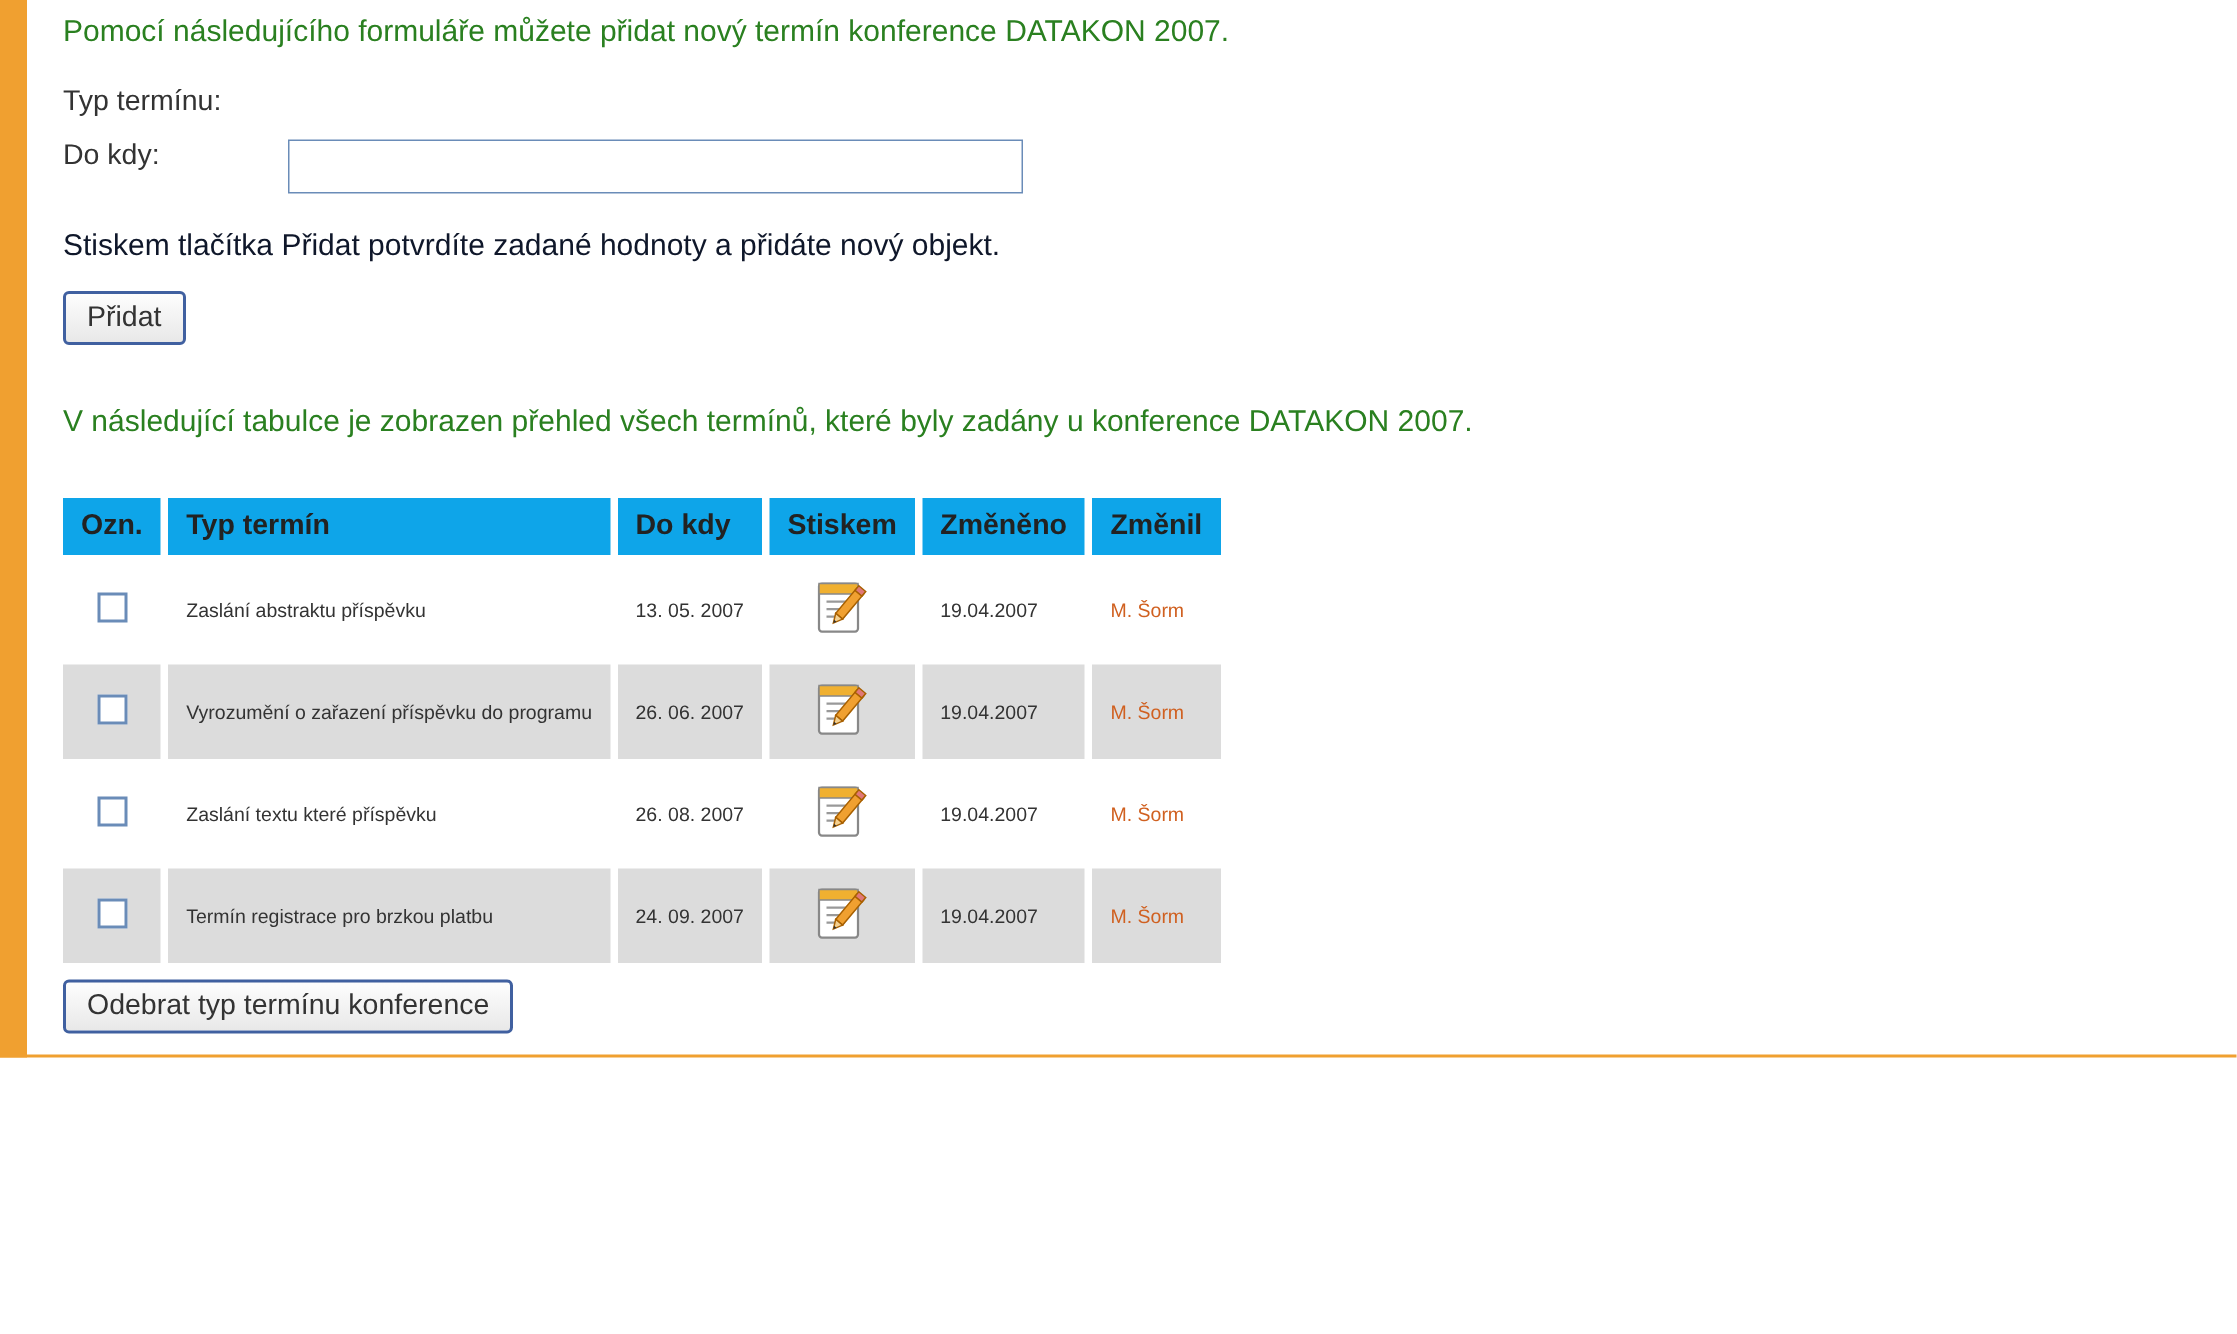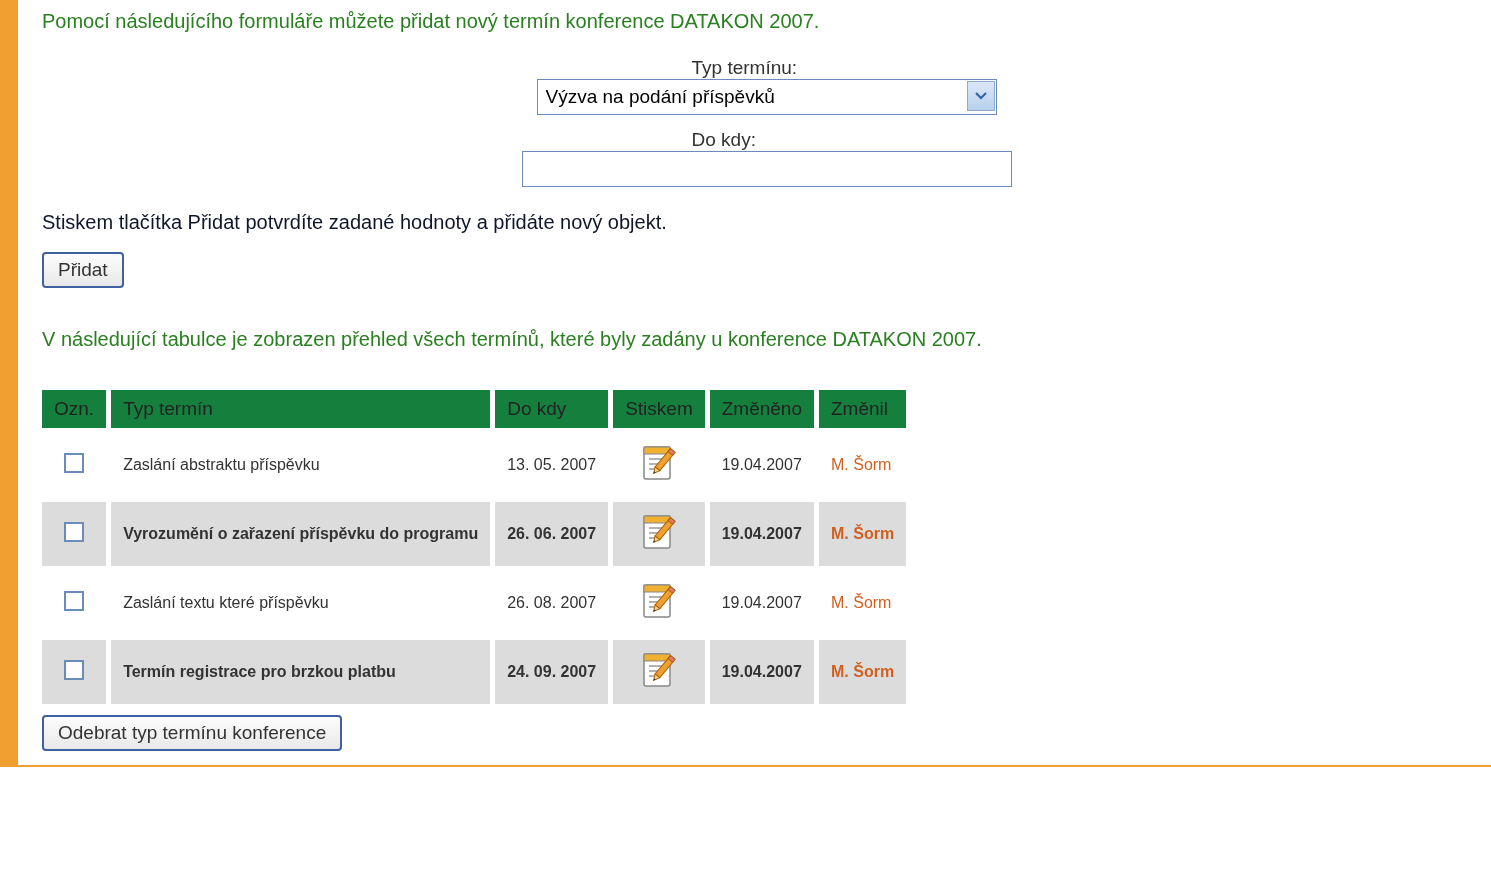--- a/index.html
+++ b/index.html
@@ -16,23 +16,22 @@
       padding: 0 0 14px 24px;
       width: 1491px;
     }
     .intro-text {
       color: #2a8020;
       margin: 10px 0 24px 0;
       font-size: 20px;
     }
     .form-row {
       display: flex;
-      align-items: center;
+      align-items: flex-start;
       margin-bottom: 14px;
-      flex-direction: column;
     }
     .form-label {
       color: #333;
       width: 150px;
       font-size: 19px;
     }
     .select-wrap {
       position: relative;
       display: inline-block;
     }
@@ -91,36 +90,35 @@
       color: #2a8020;
       margin: 40px 0 34px 0;
       font-size: 20px;
     }
     table {
       border-collapse: separate;
       border-spacing: 5px;
       margin-left: -5px;
     }
     th {
-      background: #15803d;
+      background: #0ea5e9;
       color: #222;
-      font-weight: normal;
+      font-weight: bold;
       text-align: left;
       padding: 8px 12px;
       font-size: 19px;
     }
     td {
       padding: 10px 12px;
-      font-size: 16px;
+      font-size: 13px;
       color: #333;
       vertical-align: middle;
     }
     tr.even td {
       background: #dcdcdc;
-      font-weight: bold;
     }
     .checkbox {
       width: 20px;
       height: 20px;
       border: 2px solid #6a8cb8;
       background: #fff;
       display: inline-block;
       cursor: pointer;
     }
     .col-check {
@@ -142,28 +140,20 @@
   </style>
 </head>
 <body>
 
 
 
 <p class="intro-text">Pomocí následujícího formuláře můžete přidat nový termín konference DATAKON 2007.</p>
 
 <div class="form-row">
   <label class="form-label">Typ termínu:</label>
-  <div class="select-wrap">
-    <input class="select-field" readonly="" value="Výzva na podání příspěvků" style="">
-    <span class="select-arrow">
-      <svg viewBox="0 0 12 8">
-          <path d="M1 1 L6 6 L11 1" fill="none" stroke="#3060a8" stroke-width="2"></path>
-        </svg>
-    </span>
-  </div>
 </div>
 
 <div class="form-row">
   <label class="form-label">Do kdy:</label>
   <input class="text-field" type="text" value="" style="">
 </div>
 
 <p class="helper-text">Stiskem tlačítka Přidat potvrdíte zadané hodnoty a přidáte nový objekt.</p>
 
 <button class="btn">Přidat</button>

